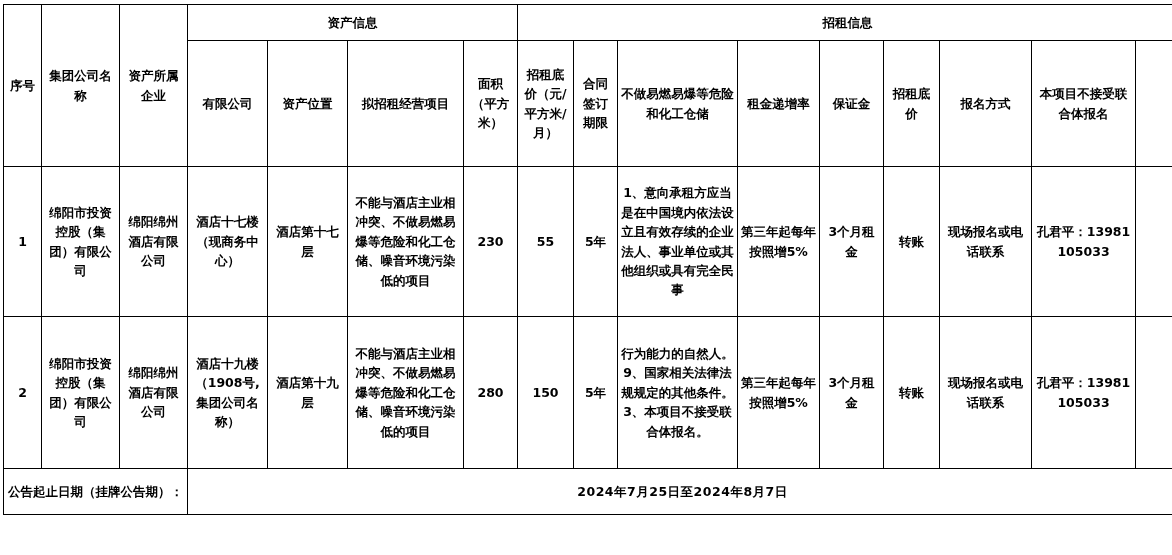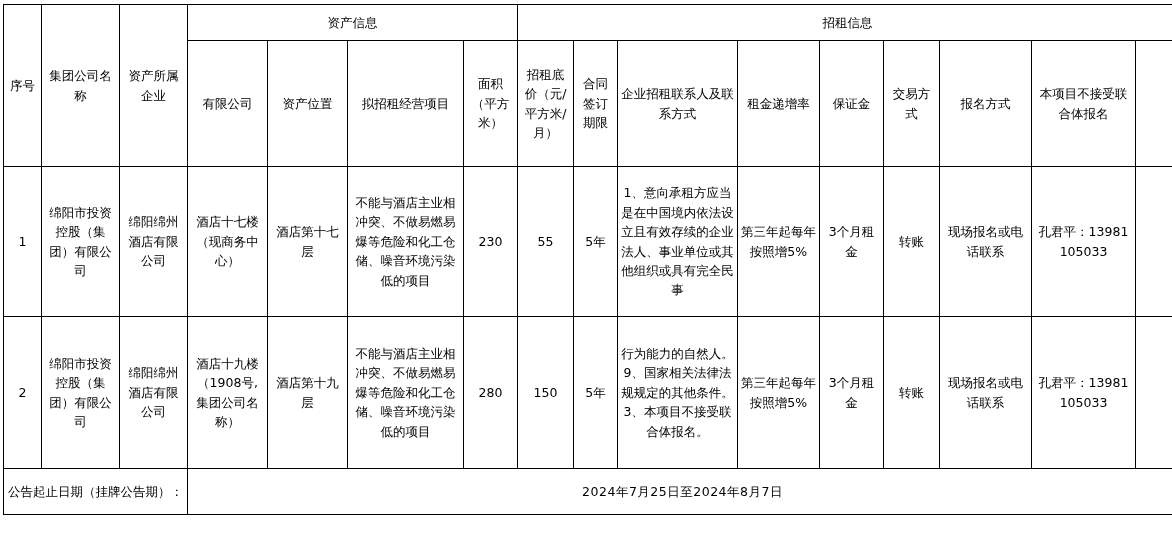--- a/index.html
+++ b/index.html
@@ -23,21 +23,21 @@
   }
   table.asset-table {
     border-collapse: collapse;
     table-layout: fixed;
     width: 1164px;
     margin: 0;
   }
   table.asset-table td,
   table.asset-table th {
     border: 1px solid #000000;
-    font-weight: normal;
+    font-weight: bold;
     font-size: 12.5px;
     line-height: 1.55;
     text-align: center;
     vertical-align: middle;
     padding: 2px 3px;
     word-break: break-all;
     box-sizing: border-box;
   }
   .grp-header td {
     height: 36px;
@@ -101,24 +101,24 @@
         <td colspan="9">招租信息</td>
         <td rowspan="2">备注</td>
       </tr>
       <tr class="col-header">
         <td>有限公司</td>
         <td>资产位置</td>
         <td>拟招租经营项目</td>
         <td>面积（平方米）</td>
         <td>招租底价（元/平方米/月）</td>
         <td>合同签订期限</td>
-        <td>企业招租联系人及联系方式</td>
+        <td>不做易燃易爆等危险和化工仓储</td>
         <td>租金递增率</td>
         <td>保证金</td>
-        <td>交易方式</td>
+        <td>招租底价</td>
         <td>报名方式</td>
         <td>本项目不接受联合体报名</td>
       </tr>
 
       <tr class="data-row row1">
         <td>1</td>
         <td>绵阳市投资控股（集团）有限公司</td>
         <td>绵阳绵州酒店有限公司</td>
         <td>酒店十七楼（现商务中心）</td>
         <td>酒店第十七层</td>

